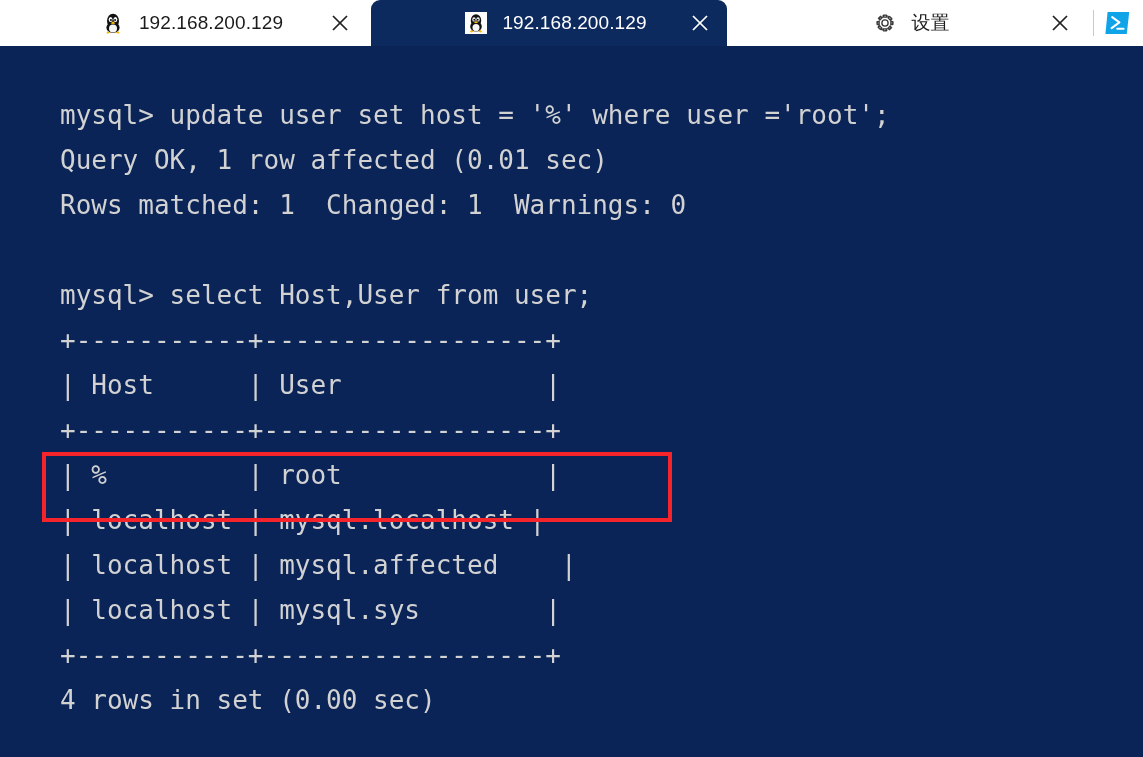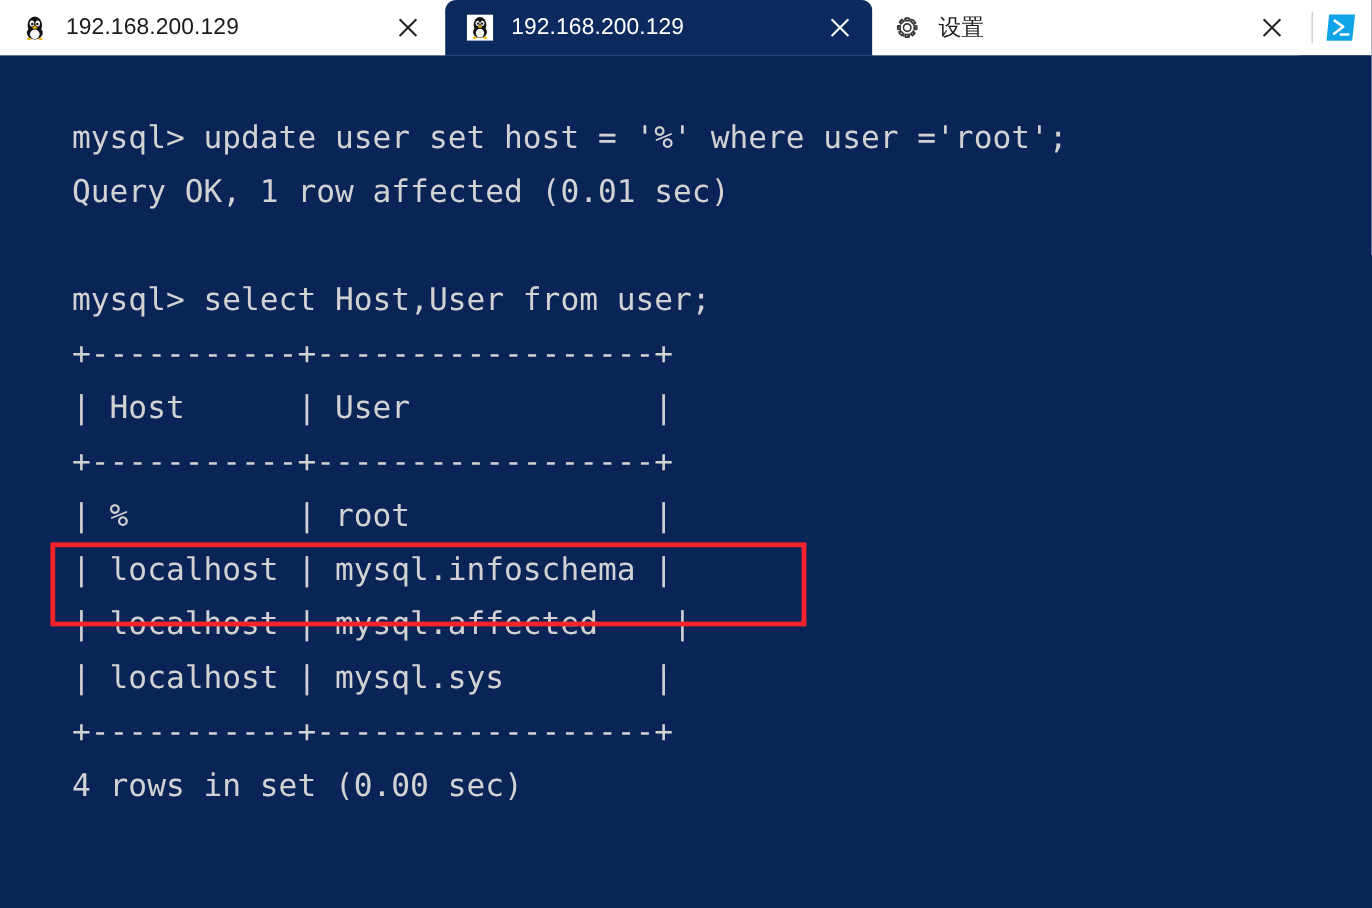--- a/index.html
+++ b/index.html
@@ -30,20 +30,21 @@
   }
 
   .tab {
     position: absolute;
     top: 0;
     height: 46px;
     display: flex;
     align-items: center;
     padding: 0 4px 0 18px;
     cursor: default;
+    justify-content: center;
   }
 
   .tab.inactive { background: #ffffff; }
 
   .tab.active {
     background: #0c2a5e;
     border-radius: 9px 9px 0 0;
   }
 
   .tab-icon {
@@ -208,27 +209,28 @@
         <path d="M2.6 1 L24.2 1 L21.8 23 L0.4 23 Z" fill="#0fa3e8"></path>
         <path d="M7.2 6.2 L14.4 11.3 L6.6 17.1" fill="none" stroke="#ffffff" stroke-width="2.1" stroke-linecap="round" stroke-linejoin="round"></path>
         <line x1="12.3" y1="17.8" x2="18.6" y2="17.8" stroke="#ffffff" stroke-width="2.1" stroke-linecap="round"></line>
       </svg>
     </div>
   </div>
 
   <div class="terminal">
     <div class="term-line">mysql&gt; update user set host = '%' where user ='root';</div>
     <div class="term-line">Query OK, 1 row affected (0.01 sec)</div>
+    <div class="term-line">Rows matched: 1  Changed: 1  Warnings: 0</div>
     <div class="term-line blank"></div>
     <div class="term-line">mysql&gt; select Host,User from user;</div>
     <div class="term-line">+-----------+------------------+</div>
     <div class="term-line">| Host      | User             |</div>
     <div class="term-line">+-----------+------------------+</div>
     <div class="term-line">| %         | root             |</div>
-    <div class="term-line">| localhost | mysql.infoschema |</div>
+    <div class="term-line">| localhost | mysql.localhost |</div>
     <div class="term-line">| localhost | mysql.affected    |</div>
     <div class="term-line">| localhost | mysql.sys        |</div>
     <div class="term-line">+-----------+------------------+</div>
     <div class="term-line">4 rows in set (0.00 sec)</div>
 
     <div class="highlight-box"></div>
   </div>
 
 </div>
 

